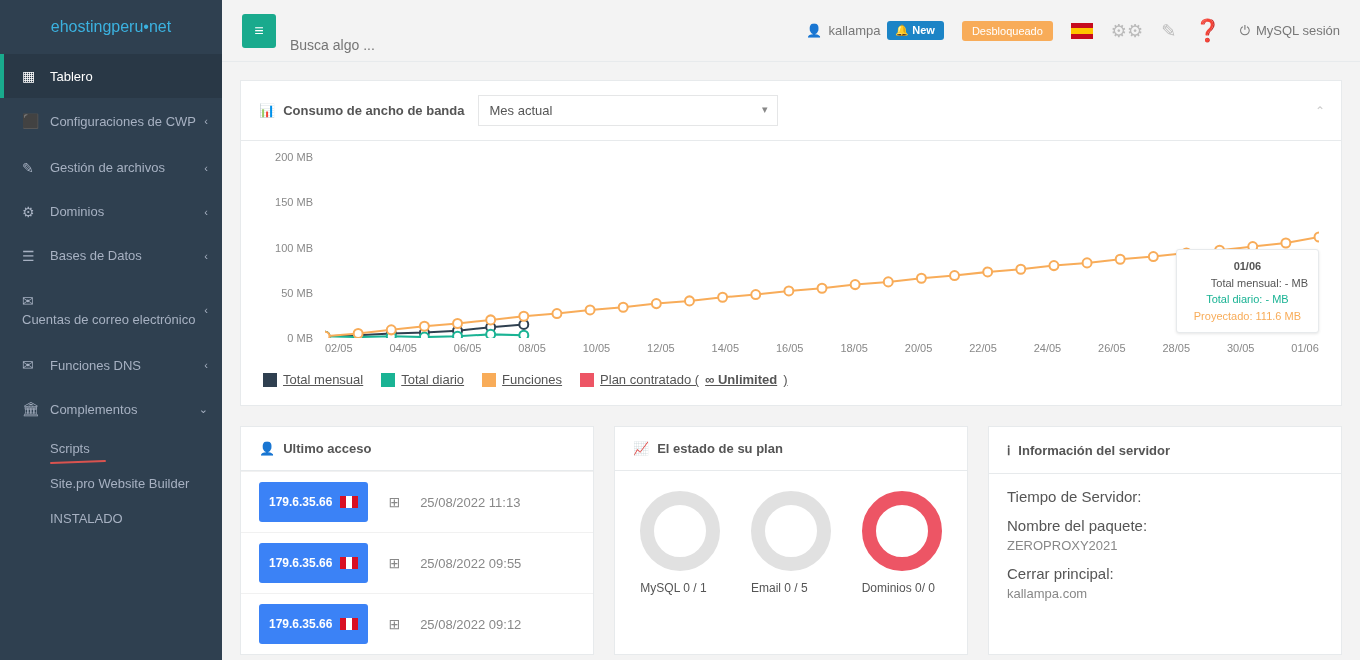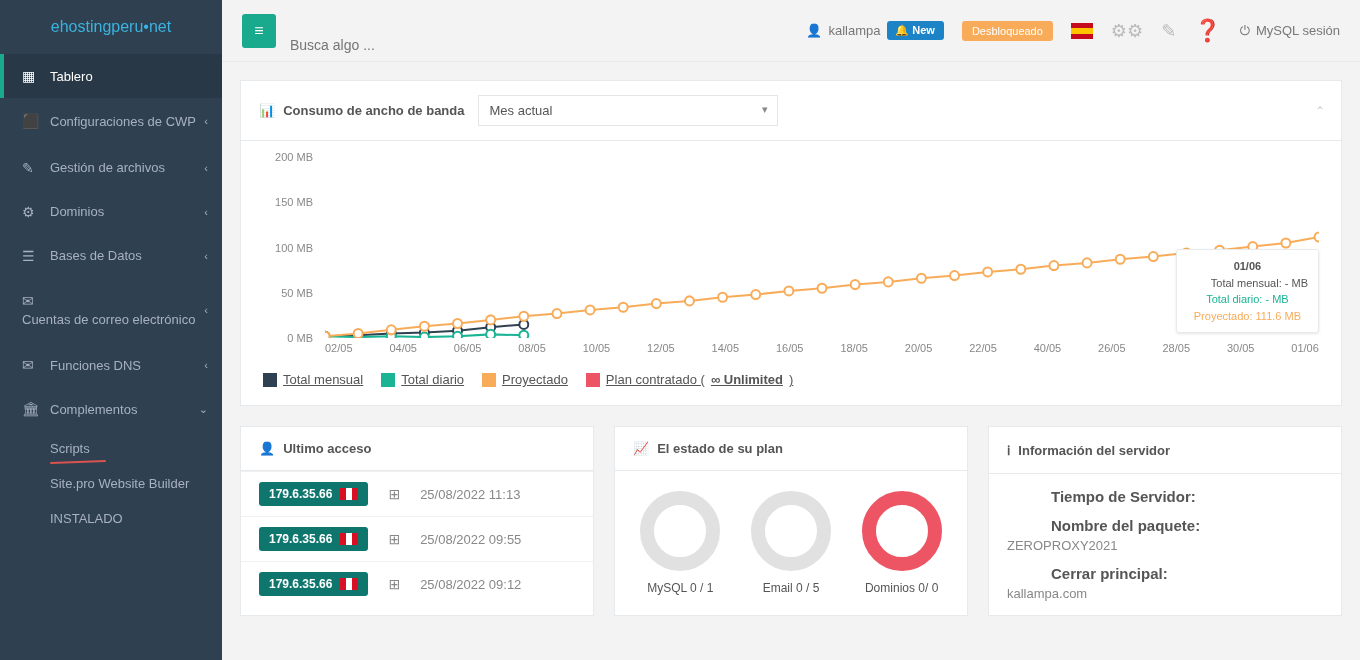--- a/index.html
+++ b/index.html
@@ -59,33 +59,33 @@
 .swatch { width: 14px; height: 14px; }
 .sw-total { background: #2f4050; }
 .sw-daily { background: #1ab394; }
 .sw-proj { background: #f8ac59; }
 .sw-plan { background: #ed5565; }
 
 
 .row3 { display: flex; gap: 20px; }
 .row3 .panel { flex: 1; }
 .access-row { display: flex; align-items: center; gap: 20px; padding: 10px 18px; border-top: 1px solid #f1f1f1; }
-.ip-badge { background: #0f766e; color: #fff; padding: 5px 10px; border-radius: 3px; font-size: 12px; font-weight: bold; display: flex; align-items: center; gap: 8px; }
+.ip-badge { background: #3b82f6; color: #fff; padding: 13px 10px; border-radius: 3px; font-size: 12px; font-weight: bold; display: flex; align-items: center; gap: 8px; }
 .flag-pe { width: 18px; height: 12px; background: linear-gradient(to right, #d91023 33%, #fff 33%, #fff 66%, #d91023 66%); display: inline-block; }
 .os-icon { color: #888; font-size: 14px; }
 .access-time { color: #888; font-size: 13px; }
 
 .donut-row { display: flex; justify-content: space-around; padding: 20px 10px; }
-.donut-item { text-align: center; }
+.donut-item { }
 .donut { width: 80px; height: 80px; border-radius: 50%; border: 14px solid #e1e1e1; margin: 0 auto 10px; }
 .donut.red { border-color: #ed5565; }
 .donut-label { font-size: 12px; color: #555; }
 
 .info-list { padding: 14px 18px; }
-.info-label { font-weight: bold; font-size: 15px; color: #555; margin-top: 12px; margin-left: 44px; }
+.info-label { font-weight: normal; font-size: 15px; color: #555; margin-top: 12px; }
 .info-label:first-child { margin-top: 0; }
 .info-value { font-size: 13px; color: #888; margin-top: 4px; }
 </style>
 </head>
 <body>
 
 <div class="app">
 
   <aside class="sidebar">
     <div class="logo-wrap">
@@ -249,39 +249,39 @@
                 <span>04/05</span>
                 <span>06/05</span>
                 <span>08/05</span>
                 <span>10/05</span>
                 <span>12/05</span>
                 <span>14/05</span>
                 <span>16/05</span>
                 <span>18/05</span>
                 <span>20/05</span>
                 <span>22/05</span>
-                <span>40/05</span>
+                <span>24/05</span>
                 <span>26/05</span>
                 <span>28/05</span>
                 <span>30/05</span>
                 <span>01/06</span>
               </div>
           </div>
           <div class="legend">
             <div class="legend-item">
                 <span class="swatch sw-total"></span>
                 <span>Total mensual</span>
               </div>
             <div class="legend-item">
                 <span class="swatch sw-daily"></span>
                 <span>Total diario</span>
               </div>
             <div class="legend-item">
                 <span class="swatch sw-proj"></span>
-                <span>Proyectado</span>
+                <span>Funciones</span>
               </div>
             <div class="legend-item">
                 <span class="swatch sw-plan"></span>
                 <span>Plan contratado (</span>
                 <b>∞ Unlimited</b>
                 <span>)</span>
               </div>
           </div>
         </div>
       </div>

